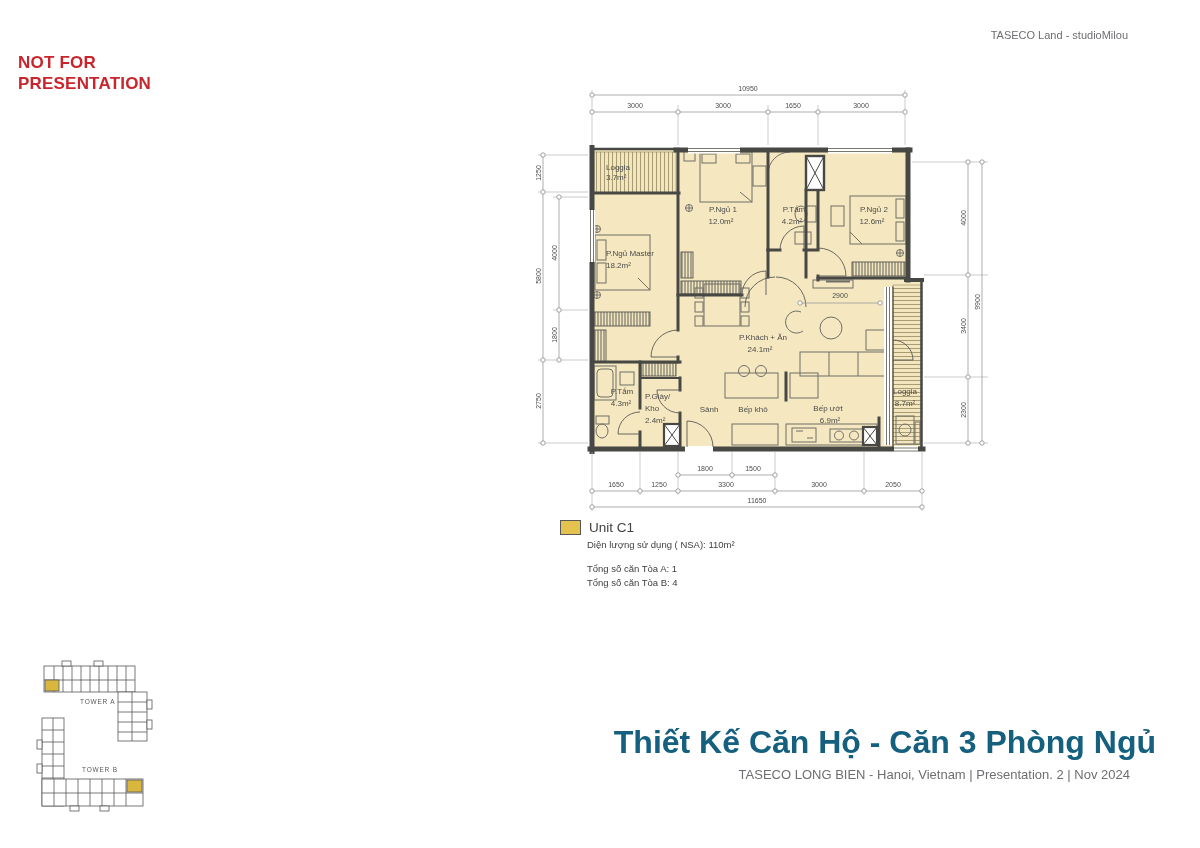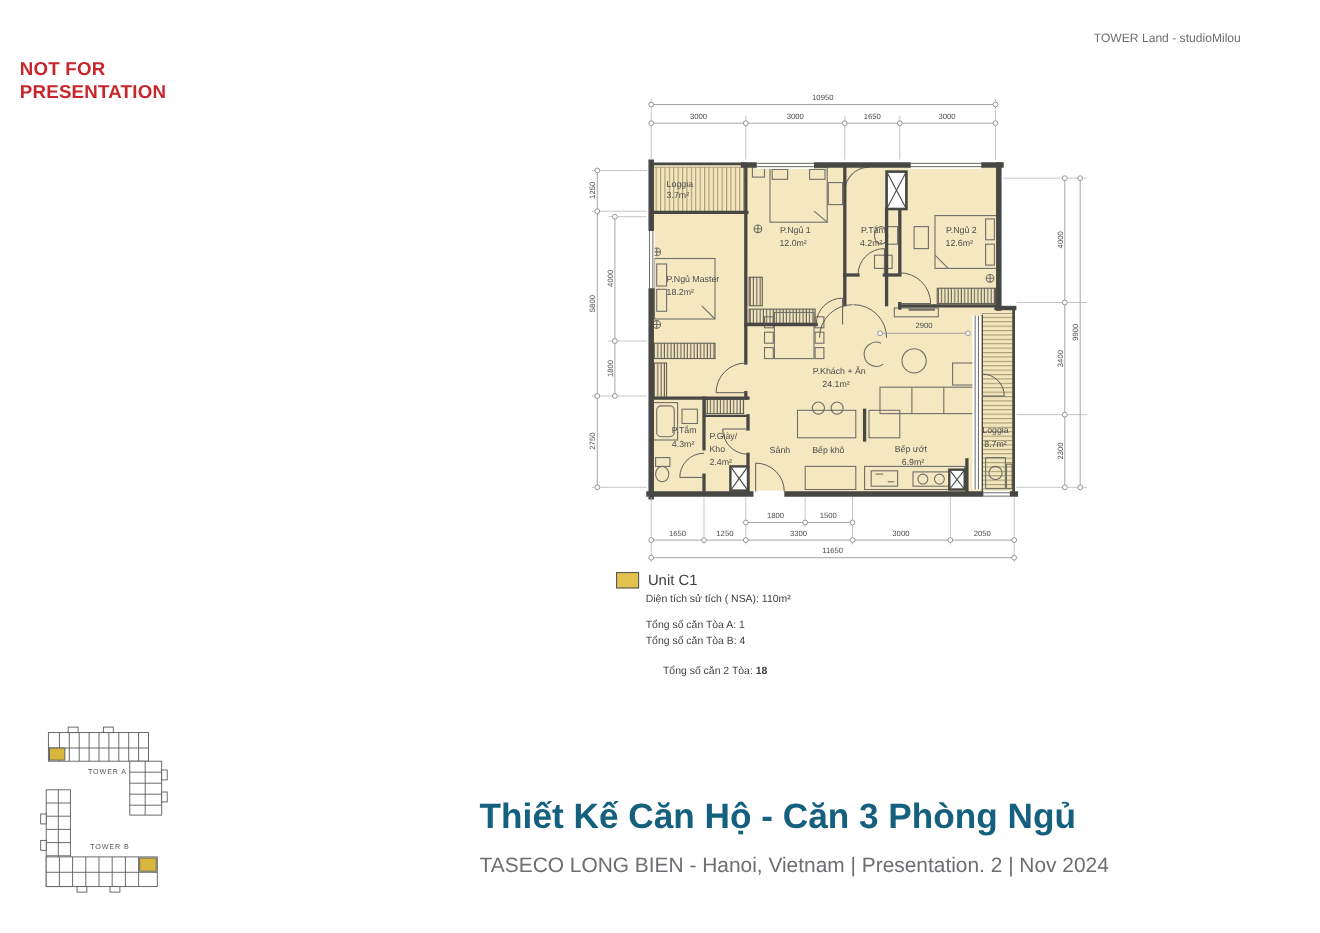--- a/index.html
+++ b/index.html
@@ -19,40 +19,40 @@
   .legend{
     position:absolute;left:560px;top:520px;width:260px;color:#414042;
   }
   .legend-head{display:flex;align-items:center;gap:8px;}
   .legend-swatch{width:19px;height:13px;border:1px solid #58585a;}
   .legend-title{font-size:13.5px;color:#414042;}
   .legend-sub{font-size:9.5px;margin:3px 0 0 27px;line-height:13px;}
   .legend-block{font-size:9.5px;margin:11px 0 0 27px;line-height:14px;}
   .legend-line{white-space:pre;}
   .title-block{
-    position:absolute;right:44px;top:724px;text-align:left;width:720px;
+    position:absolute;right:44px;top:724px;text-align:right;width:720px;
   }
   .title-vi{color:#15607f;font-size:32px;font-weight:bold;line-height:36px;}
   .title-en{color:#15607f;font-size:29px;font-weight:normal;line-height:34px;}
-  .footer-credit{color:#6d6e71;font-size:19px;margin-top:17px;padding-right:26px;}
+  .footer-credit{color:#6d6e71;font-size:13px;margin-top:7px;padding-right:26px;}
   svg text{font-family:"Liberation Sans", sans-serif;fill:#4c4c4a;}
   .dimtxt{font-size:7px;}
   .roomname{font-size:8px;}
   .roomarea{font-size:8px;}
   .towerlbl{font-size:6.5px;letter-spacing:.8px;fill:#58585a;}
 </style>
 </head>
 <body>
 
 <div class="watermark">
   <div>NOT FOR</div>
   <div>PRESENTATION</div>
 </div>
 
-<div class="credit-top">TOWER Land - studioMilou</div>
+<div class="credit-top">TASECO Land - studioMilou</div>
 
 <svg class="plan-svg" width="560" height="445" viewBox="500 75 560 445">
   <defs>
     <pattern id="hatchV" width="4" height="8" patternUnits="userSpaceOnUse">
       <rect width="4" height="8" fill="#f3e5bd"></rect>
       <line x1="0.5" y1="0" x2="0.5" y2="8" stroke="#a89c72" stroke-width="1"></line>
     </pattern>
     <pattern id="hatchH" width="8" height="4" patternUnits="userSpaceOnUse">
       <rect width="8" height="4" fill="#f3e5bd"></rect>
       <line x1="0" y1="0.5" x2="8" y2="0.5" stroke="#a89c72" stroke-width="1"></line>
@@ -343,27 +343,24 @@
     <text class="roomname" x="905" y="394" text-anchor="middle">Loggia</text>
     <text class="roomarea" x="905" y="406" text-anchor="middle">8.7m²</text>
   </g>
 </svg>
 
 <div class="legend">
   <div class="legend-head">
     <div class="legend-swatch" style="background:#e3c24d"></div>
     <div class="legend-title">Unit C1</div>
   </div>
-  <div class="legend-sub">Diện tích sử tích ( NSA): 110m²</div>
+  <div class="legend-sub">Diện lượng sử dụng ( NSA): 110m²</div>
   <div class="legend-block">
     <div class="legend-line">Tổng số căn Tòa A: 1</div>
     <div class="legend-line">Tổng số căn Tòa B: 4</div>
-    <div class="legend-line">
-      <span>Tổng số căn 2 Tòa: </span><b>18</b>
-    </div>
   </div>
 </div>
 
 <svg class="site-svg" width="145" height="165" viewBox="28 650 145 165">
   <g stroke="#58585a" stroke-width="0.8" fill="#ffffff">
     <rect x="44" y="666" width="91" height="26"></rect>
     <line x1="44" y1="680" x2="135" y2="680"></line>
     <line x1="54" y1="666" x2="54" y2="692"></line>
       <line x1="63" y1="666" x2="63" y2="692"></line>
     <line x1="72" y1="666" x2="72" y2="692"></line>

